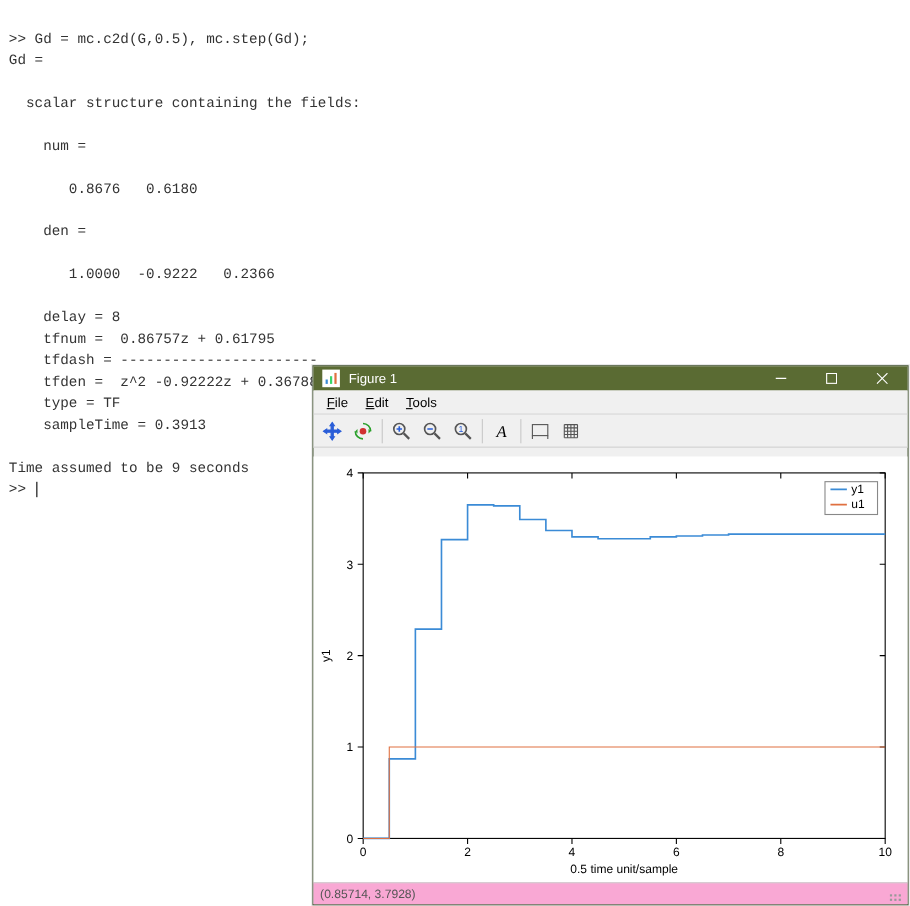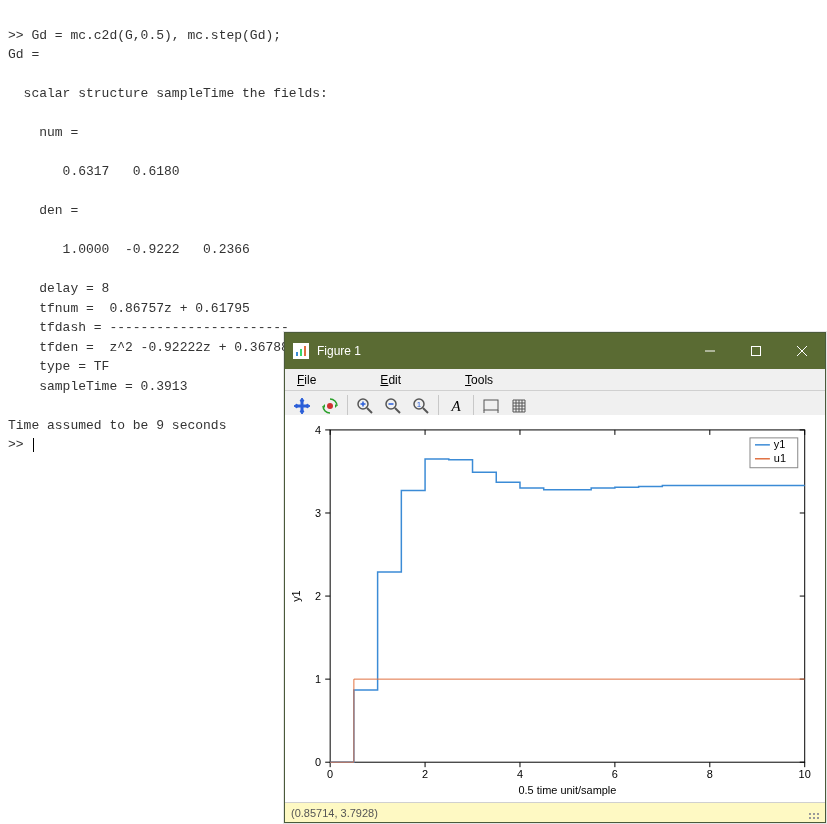--- a/index.html
+++ b/index.html
@@ -32,21 +32,21 @@
 }
 .figwin {
   position: absolute;
   left: 284px; top: 332px;
   width: 542px; height: 491px;
   border: 1px solid #4a5a3a;
   background: #f0f0f0;
   box-shadow: 0 0 0 1px rgba(0,0,0,0.1);
 }
 .titlebar {
-  height: 36px;
+  height: 22px;
   background: #5a6b33;
   display: flex;
   align-items: center;
   color: #fff;
   font-family: "Segoe UI", sans-serif;
   font-size: 12px;
 }
 .titlebar .appicon {
   width: 16px; height: 16px;
   margin: 0 8px 0 8px;
@@ -69,21 +69,20 @@
 .menubar {
   height: 22px;
   background: #f0f0f0;
   display: flex;
   align-items: center;
   padding: 0 4px;
   font-family: "Segoe UI", sans-serif;
   font-size: 12px;
   border-bottom: 1px solid #d0d0d0;
   color: #000;
-  gap: 48px;
 }
 .menuitem { padding: 2px 8px; }
 .menuitem .ul { text-decoration: underline; }
 .toolbar {
   height: 30px;
   background: #f0f0f0;
   display: flex;
   align-items: center;
   padding: 2px 4px;
   gap: 2px;
@@ -104,21 +103,21 @@
 .plotarea {
   position: absolute;
   left: 0; right: 0;
   top: 82px; bottom: 20px;
   background: #fff;
 }
 .statusbar {
   position: absolute;
   left: 0; right: 0; bottom: 0;
   height: 20px;
-  background: #fef9c3;
+  background: #f9a8d4;
   border-top: 1px solid #d0d0d0;
   font-family: "Segoe UI", sans-serif;
   font-size: 11px;
   color: #555;
   display: flex;
   align-items: center;
   padding: 0 6px;
   justify-content: space-between;
 }
 .grip {
@@ -140,25 +139,25 @@
 .series-y1 { stroke: #3b8bd6; stroke-width: 1.5; fill: none; }
 .series-u1 { stroke: #e07040; stroke-width: 1; fill: none; }
 </style>
 </head>
 <body>
 
 <div class="console">
 <span>&gt;&gt; Gd = mc.c2d(G,0.5), mc.step(Gd);</span>
 <span>Gd =</span>
 
-<span>  scalar structure sampleTime the fields:</span>
+<span>  scalar structure containing the fields:</span>
 
 <span>    num =</span>
 
-<span>       0.6317   0.6180</span>
+<span>       0.8676   0.6180</span>
 
 <span>    den =</span>
 
 <span>       1.0000  -0.9222   0.2366</span>
 
 <span>    delay = 8</span>
 <span>    tfnum =  0.86757z + 0.61795</span>
 <span>    tfdash = -----------------------</span>
 <span>    tfden =  z^2 -0.92222z + 0.36788</span>
 <span>    type = TF</span>

